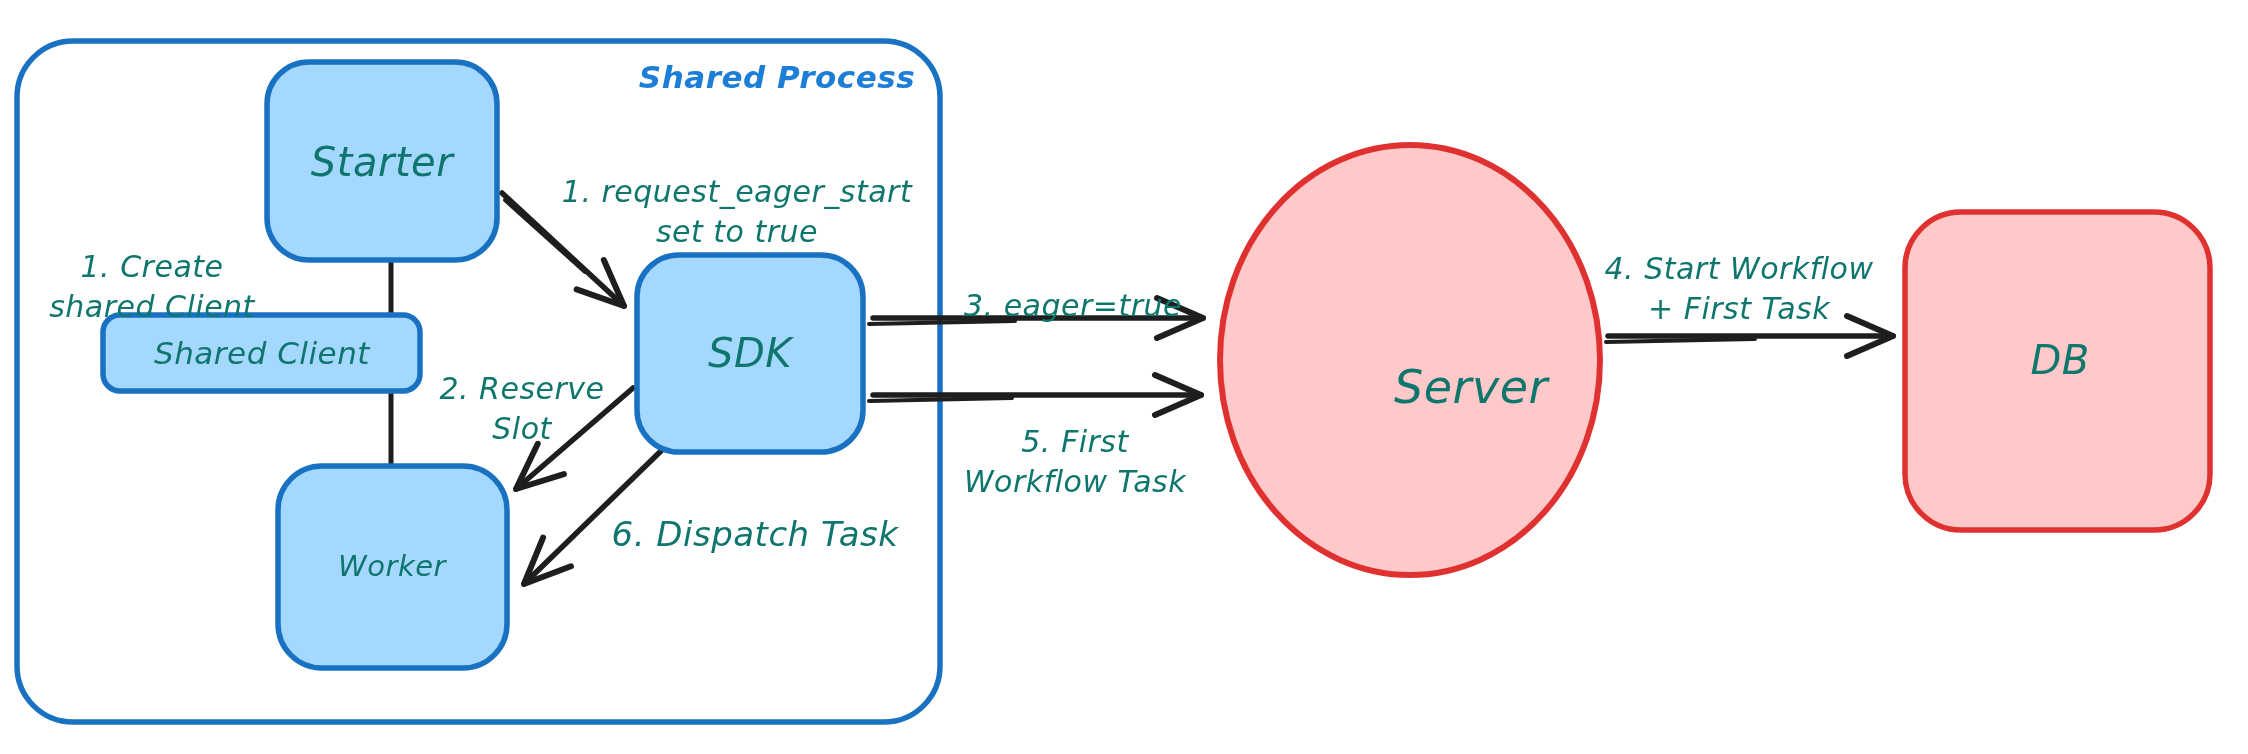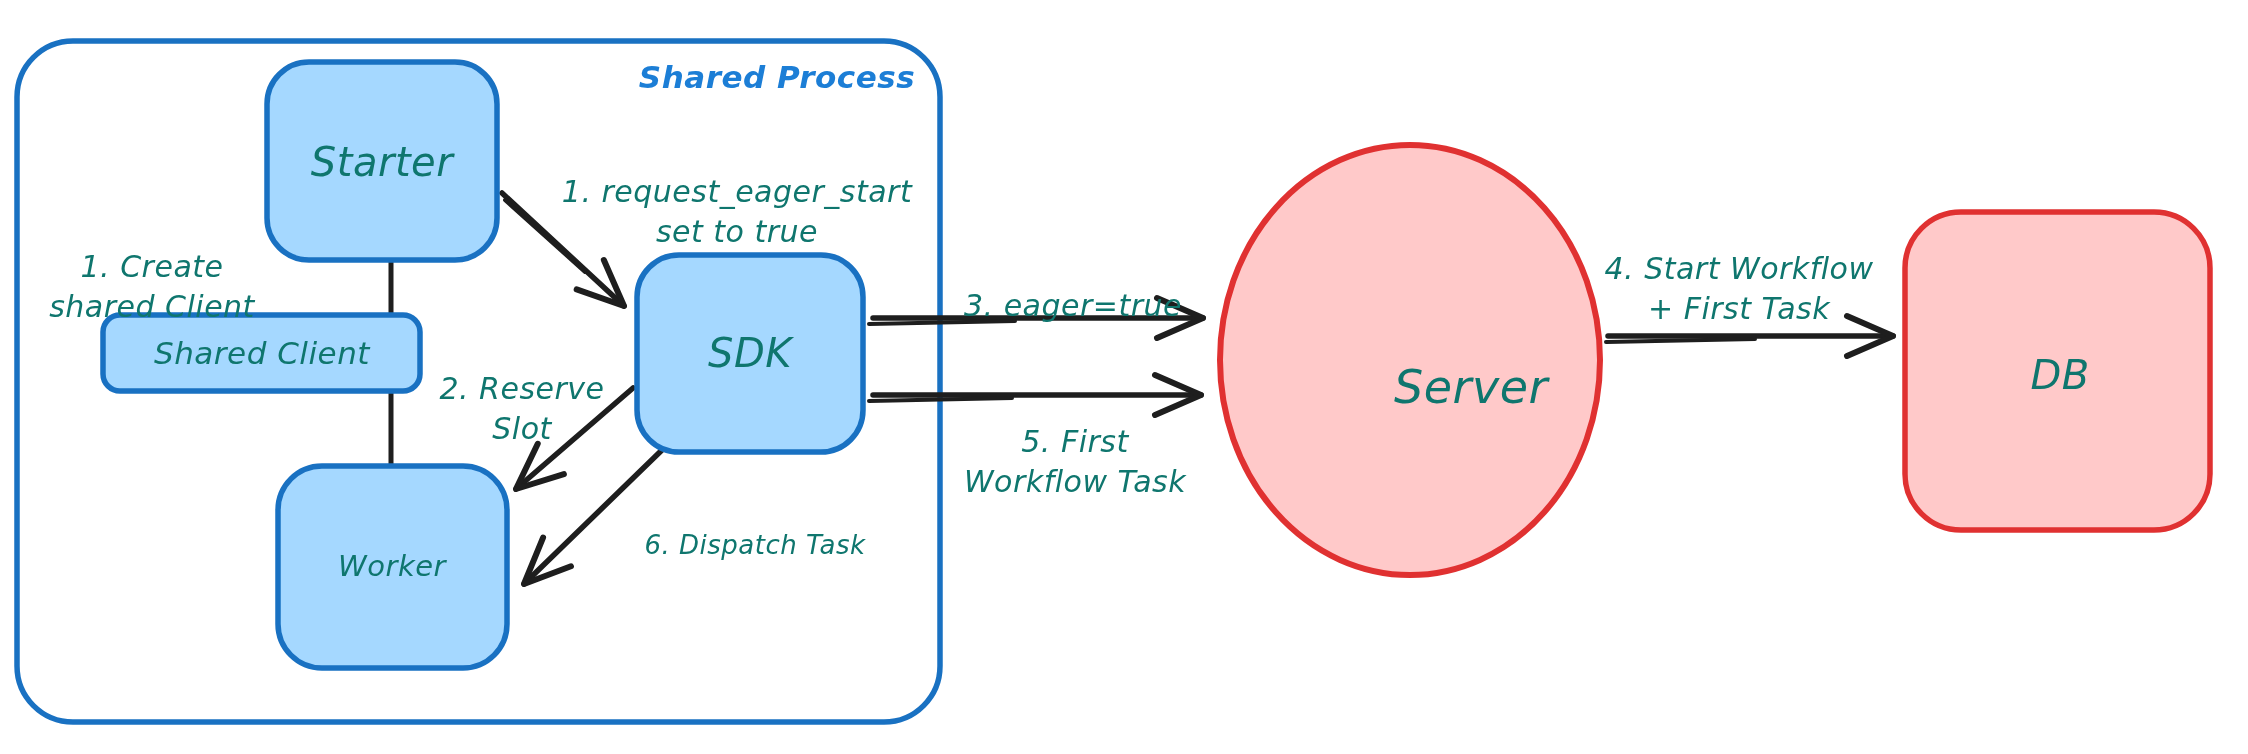--- a/index.html
+++ b/index.html
@@ -22,25 +22,25 @@
     line-height: 1.32;
     font-weight: 500;
     letter-spacing: 0.5px;
   }
   .t-shared-process { left: 777px;  top: 77px;  font-size: 31px; color: #1c7ed6; font-weight: 600; }
   .t-starter        { left: 382px;  top: 162px; font-size: 40px; }
   .t-shared-client  { left: 262px;  top: 353px; font-size: 31px; }
   .t-worker         { left: 392px;  top: 566px; font-size: 29px; }
   .t-sdk            { left: 750px;  top: 353px; font-size: 40px; }
   .t-server         { left: 1471px; top: 355px; font-size: 46px; margin-top: 32px; }
-  .t-db             { left: 2060px; top: 360px; font-size: 40px; margin-top: 15px; }
+  .t-db             { left: 2060px; top: 360px; font-size: 40px; }
   .t-create         { left: 152px;  top: 258px; font-size: 30px; margin-top: 29px; }
   .t-request        { left: 737px;  top: 188px; font-size: 30px; margin-top: 24px; }
   .t-reserve        { left: 522px;  top: 409px; font-size: 30px; }
-  .t-dispatch       { left: 755px;  top: 545px; font-size: 26px; }
+  .t-dispatch       { left: 755px;  top: 534px; font-size: 34px; }
   .t-eager          { left: 1073px; top: 272px; font-size: 30px; margin-top: 34px; }
   .t-first          { left: 1075px; top: 462px; font-size: 30px; }
   .t-start-wf       { left: 1739px; top: 276px; font-size: 30px; margin-top: 13px; }
 </style>
 </head>
 <body>
 
 <div class="canvas">
 
   <svg width="2248" height="754" viewBox="0 0 2248 754">

